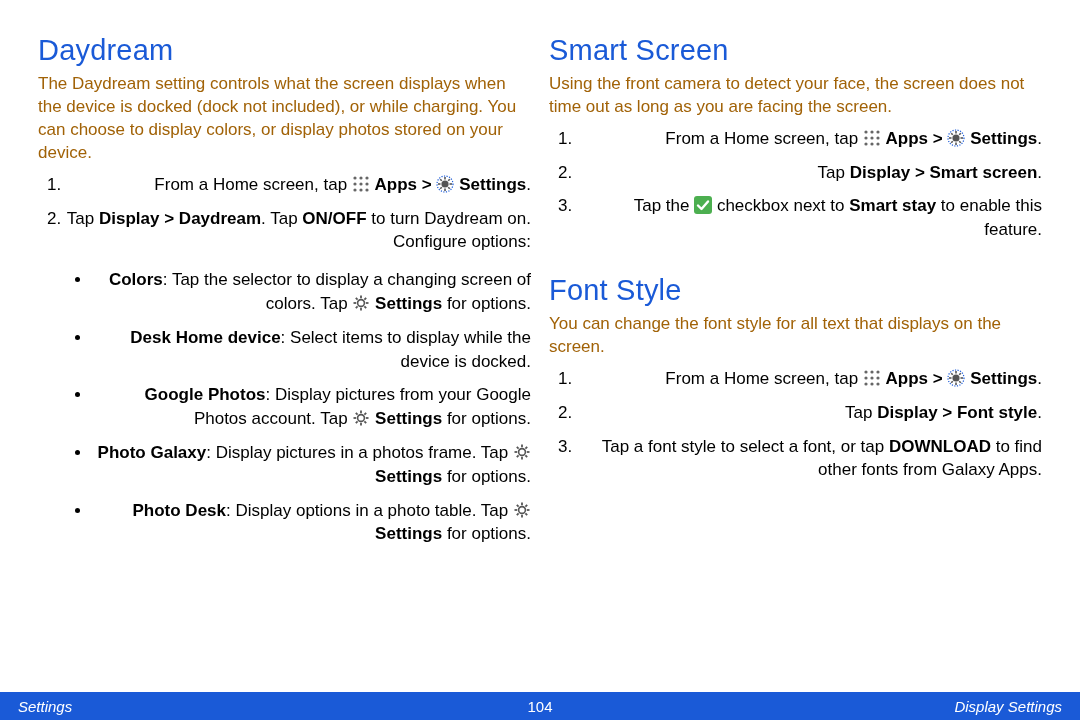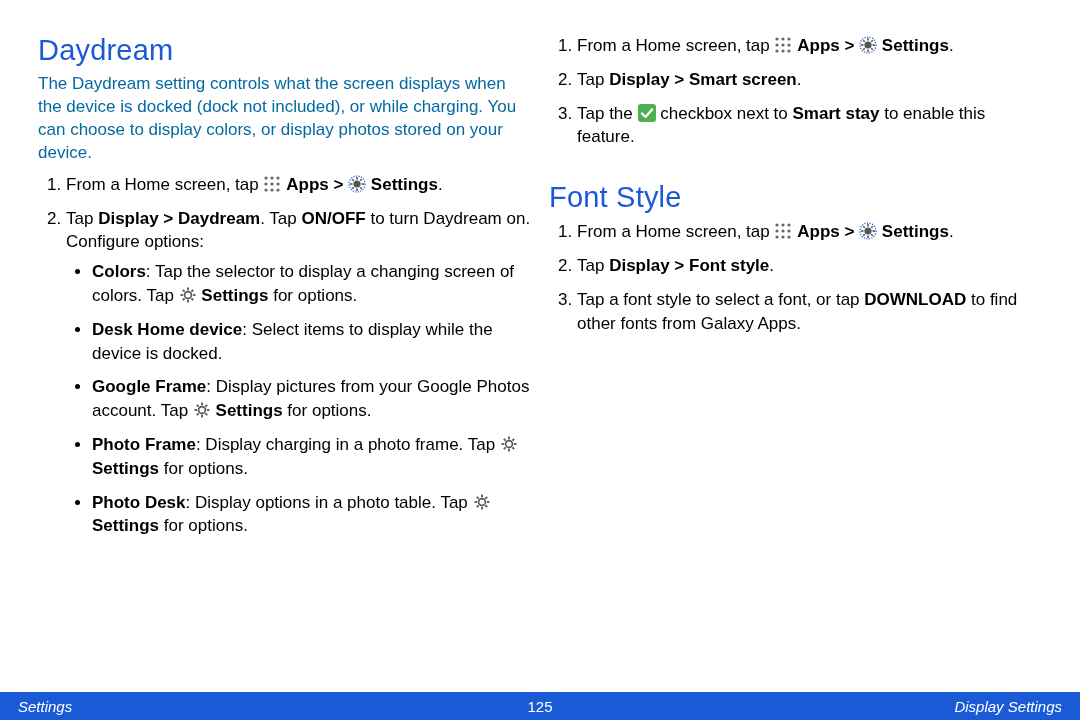--- a/index.html
+++ b/index.html
@@ -1,24 +1,24 @@
 <!DOCTYPE html>
 <html><head>
 <meta charset="utf-8">
 <style>
   * { box-sizing: border-box; margin: 0; padding: 0; }
   html, body { width: 1080px; height: 720px; font-family: Arial, Helvetica, sans-serif; background: #fff; }
   .page { position: relative; width: 1080px; height: 720px; padding: 34px 38px 0 38px; }
   .columns { display: flex; gap: 18px; height: 640px; }
   .col { flex: 1; }
   h2 { color: #1a5ad7; font-weight: 400; font-size: 29px; margin-bottom: 6px; letter-spacing: 0.2px; }
-  .para { font-size: 17px; line-height: 1.35; color: #0369a1; margin-bottom: 8px; }
+  .para { font-size: 17px; line-height: 1.35; color: #a16207; margin-bottom: 8px; }
   ol { list-style: decimal; padding-left: 28px; font-size: 17px; line-height: 1.4; }
-  ol > li { margin-bottom: 10px; }
-  ul { list-style: disc; padding-left: 26px; margin-top: 6px; }
+  ol > li { margin-bottom: 10px; text-align: right; }
+  ul { list-style: disc; padding-left: 26px; margin-top: 14px; }
   ul > li { margin-bottom: 10px; }
   .b { font-weight: 700; }
   .sect { margin-bottom: 26px; }
   .footer { position: absolute; left: 0; right: 0; bottom: 0; height: 28px; background: #1a5ad7; color: #fff; font-style: italic; font-size: 15px; display: flex; align-items: center; justify-content: space-between; padding: 0 18px; }
   .footer .pg { position: absolute; left: 50%; transform: translateX(-50%); font-style: normal; }
   .ic { display: inline-block; width: 18px; height: 18px; vertical-align: -3px; }
   svg { display: block; }
 </style>
 </head>
 <body>
@@ -97,42 +97,44 @@
             <ul>
               <li>
                 <span class="b">Colors</span><span>: Tap the selector to display a changing screen of colors. Tap </span><span class="ic"><svg viewBox="0 0 18 18">
                       <use href="#cog-ic"></use>
                     </svg></span> <span class="b">Settings</span> <span>for options.</span>
               </li>
               <li>
                 <span class="b">Desk Home device</span><span>: Select items to display while the device is docked.</span>
               </li>
               <li>
-                <span class="b">Google Frame</span><span>: Display pictures from your Google Photos account. Tap </span><span class="ic"><svg viewBox="0 0 18 18">
+                <span class="b">Google Photos</span><span>: Display pictures from your Google Photos account. Tap </span><span class="ic"><svg viewBox="0 0 18 18">
                       <use href="#cog-ic"></use>
                     </svg></span> <span class="b">Settings</span> <span>for options.</span>
               </li>
               <li>
-                <span class="b">Photo Frame</span><span>: Display charging in a photo frame. Tap </span><span class="ic"><svg viewBox="0 0 18 18">
+                <span class="b">Photo Galaxy</span><span>: Display pictures in a photos frame. Tap </span><span class="ic"><svg viewBox="0 0 18 18">
                       <use href="#cog-ic"></use>
                     </svg></span> <span class="b">Settings</span> <span>for options.</span>
               </li>
               <li>
                 <span class="b">Photo Desk</span><span>: Display options in a photo table. Tap </span><span class="ic"><svg viewBox="0 0 18 18">
                       <use href="#cog-ic"></use>
                     </svg></span> <span class="b">Settings</span> <span>for options.</span>
               </li>
             </ul>
           </li>
         </ol>
       </div>
     </div>
 
     <div class="col">
       <div class="sect">
+        <h2>Smart Screen</h2>
+        <p class="para">Using the front camera to detect your face, the screen does not time out as long as you are facing the screen.</p>
         <ol>
           <li>
             <span>From a Home screen, tap</span>
             <span class="ic"><svg viewBox="0 0 18 18">
                   <use href="#apps-ic"></use>
                 </svg></span>
             <span class="b">Apps</span> <span class="b">&gt;</span>
             <span class="ic"><svg viewBox="0 0 18 18">
                   <use href="#gear-ic"></use>
                 </svg></span>
@@ -144,20 +146,21 @@
           <li>
             <span>Tap the </span><span class="ic"><svg viewBox="0 0 18 18">
                   <use href="#check-ic"></use>
                 </svg></span><span> checkbox next to </span><span class="b">Smart stay</span><span> to enable this feature.</span>
           </li>
         </ol>
       </div>
 
       <div class="sect" style="margin-top:32px;">
         <h2>Font Style</h2>
+        <p class="para">You can change the font style for all text that displays on the screen.</p>
         <ol>
           <li>
             <span>From a Home screen, tap</span>
             <span class="ic"><svg viewBox="0 0 18 18">
                   <use href="#apps-ic"></use>
                 </svg></span>
             <span class="b">Apps</span> <span class="b">&gt;</span>
             <span class="ic"><svg viewBox="0 0 18 18">
                   <use href="#gear-ic"></use>
                 </svg></span>
@@ -169,16 +172,16 @@
           <li>
             <span>Tap a font style to select a font, or tap </span><span class="b">DOWNLOAD</span><span> to find other fonts from Galaxy Apps.</span>
           </li>
         </ol>
       </div>
     </div>
   </div>
 
   <div class="footer">
     <span>Settings</span>
-    <span class="pg">125</span>
+    <span class="pg">104</span>
     <span>Display Settings</span>
   </div>
 </div>
 
 </body></html>

